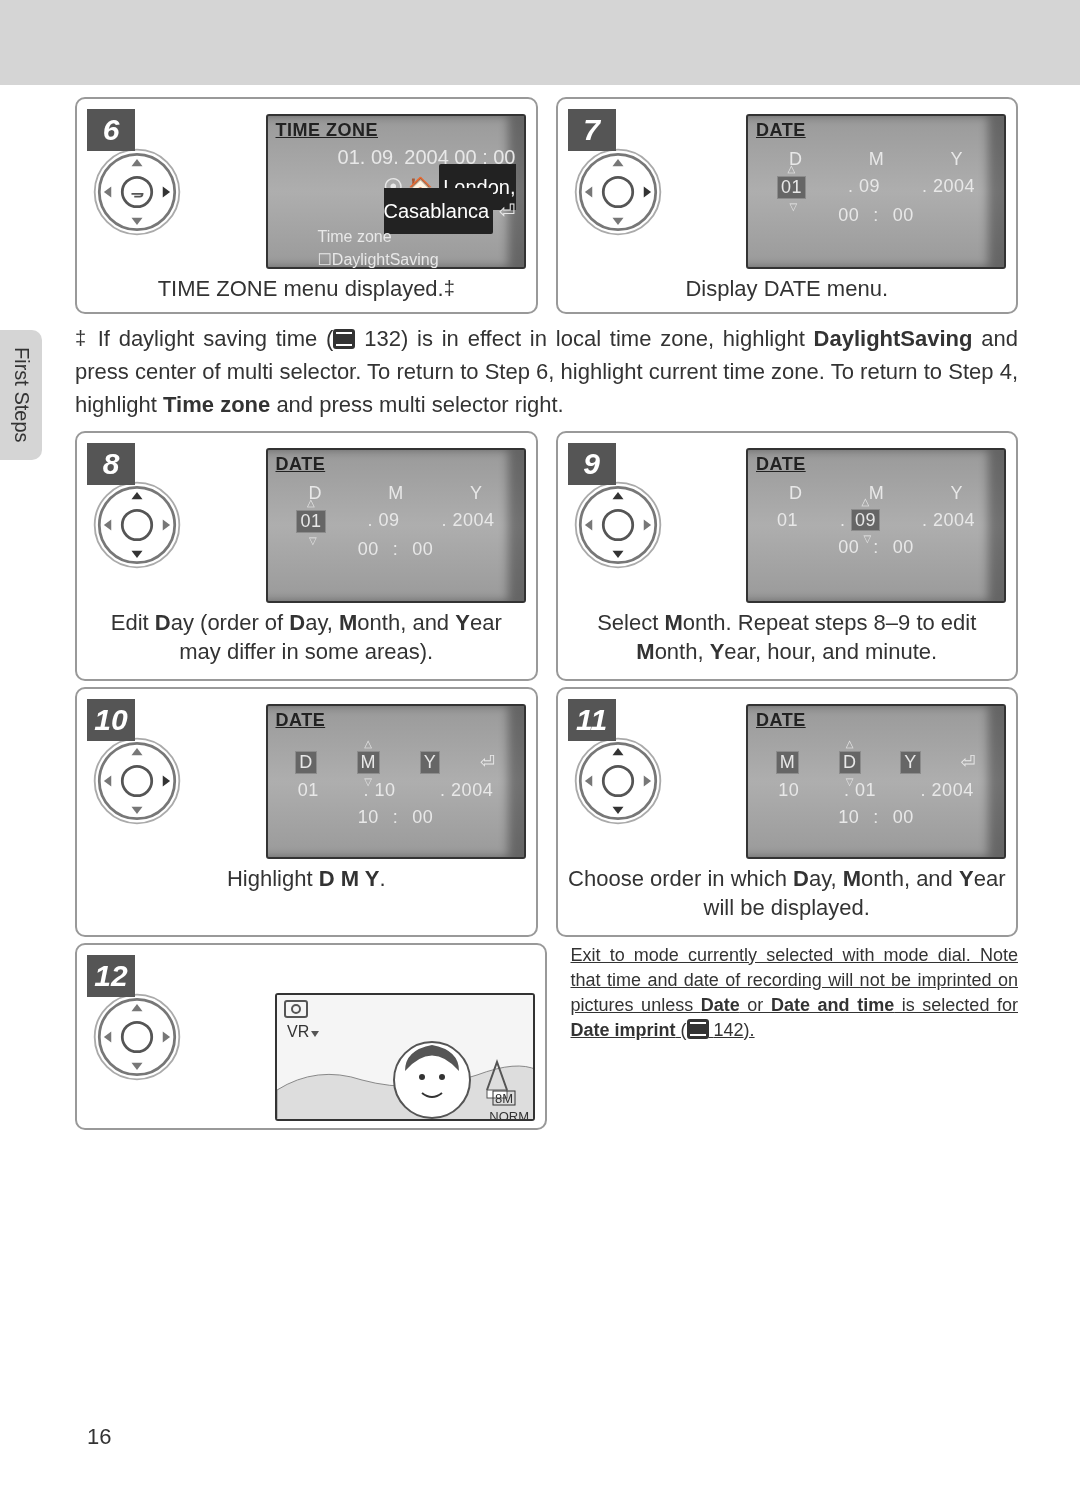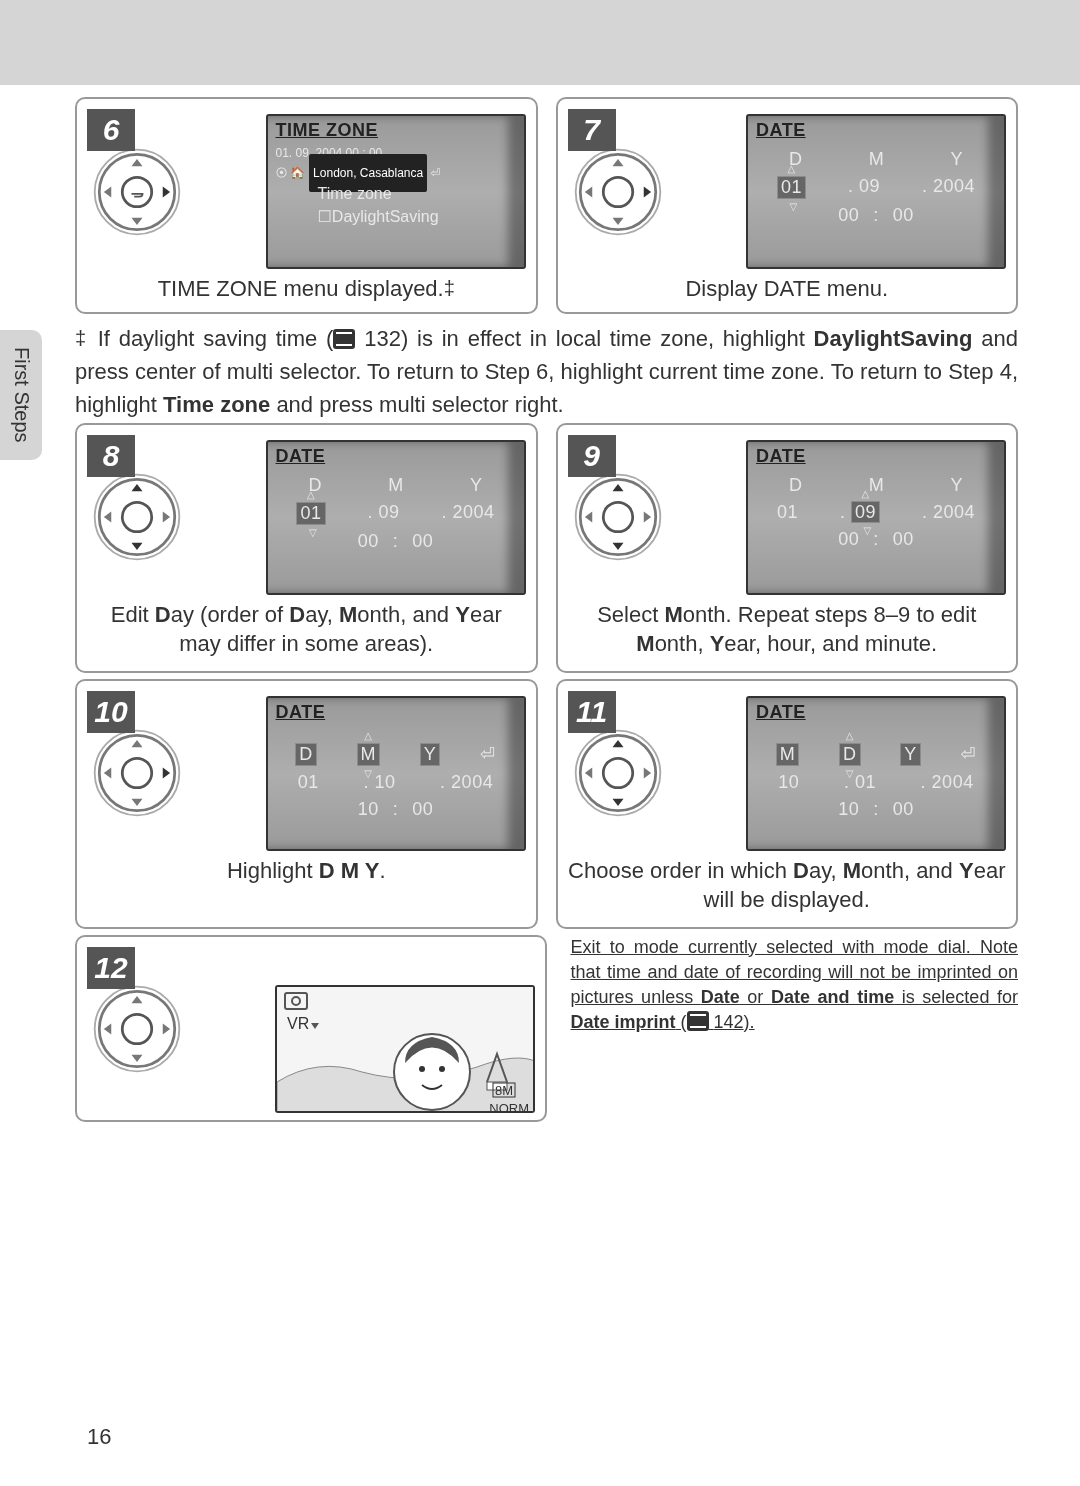--- a/index.html
+++ b/index.html
@@ -127,21 +127,21 @@
       text-align: center;
       font-size: 22px;
       margin-top: 0;
       line-height: 1.35;
     }
     .caption b { font-weight: bold; }
     .note {
       font-size: 22px;
       line-height: 1.5;
       text-align: justify;
-      margin: 8px 0 2px 0;
+      margin: 8px 0 10px 0;
     }
     .pg {
       position: absolute;
       bottom: 36px;
       left: 75px;
       font-size: 22px;
       margin-left: 12px;
     }
     .book-icon {
       display: inline-block;
@@ -153,21 +153,21 @@
       position: relative;
     }
     .book-icon::after {
       content: "";
       position: absolute;
       inset: 3px;
       border-top: 2px solid #fff;
       border-bottom: 2px solid #fff;
     }
     .d-symbol { font-size: 20px; vertical-align: 1px; }
-    .tz-line { text-align: left; color: #e8e8e8; font-size: 12px; padding: 3px 0; }
+    .tz-line { text-align: right; color: #e8e8e8; font-size: 20px; padding: 3px 0; }
     .tz-indent { color: #e8e8e8; font-size: 16px; padding: 2px 0 2px 42px; }
     .photo-screen {
       width: 260px;
       height: 128px;
       border: 2px solid #333;
       border-radius: 3px;
       background: #f0f0f0;
       position: relative;
       overflow: hidden;
       margin-top: 40px;

